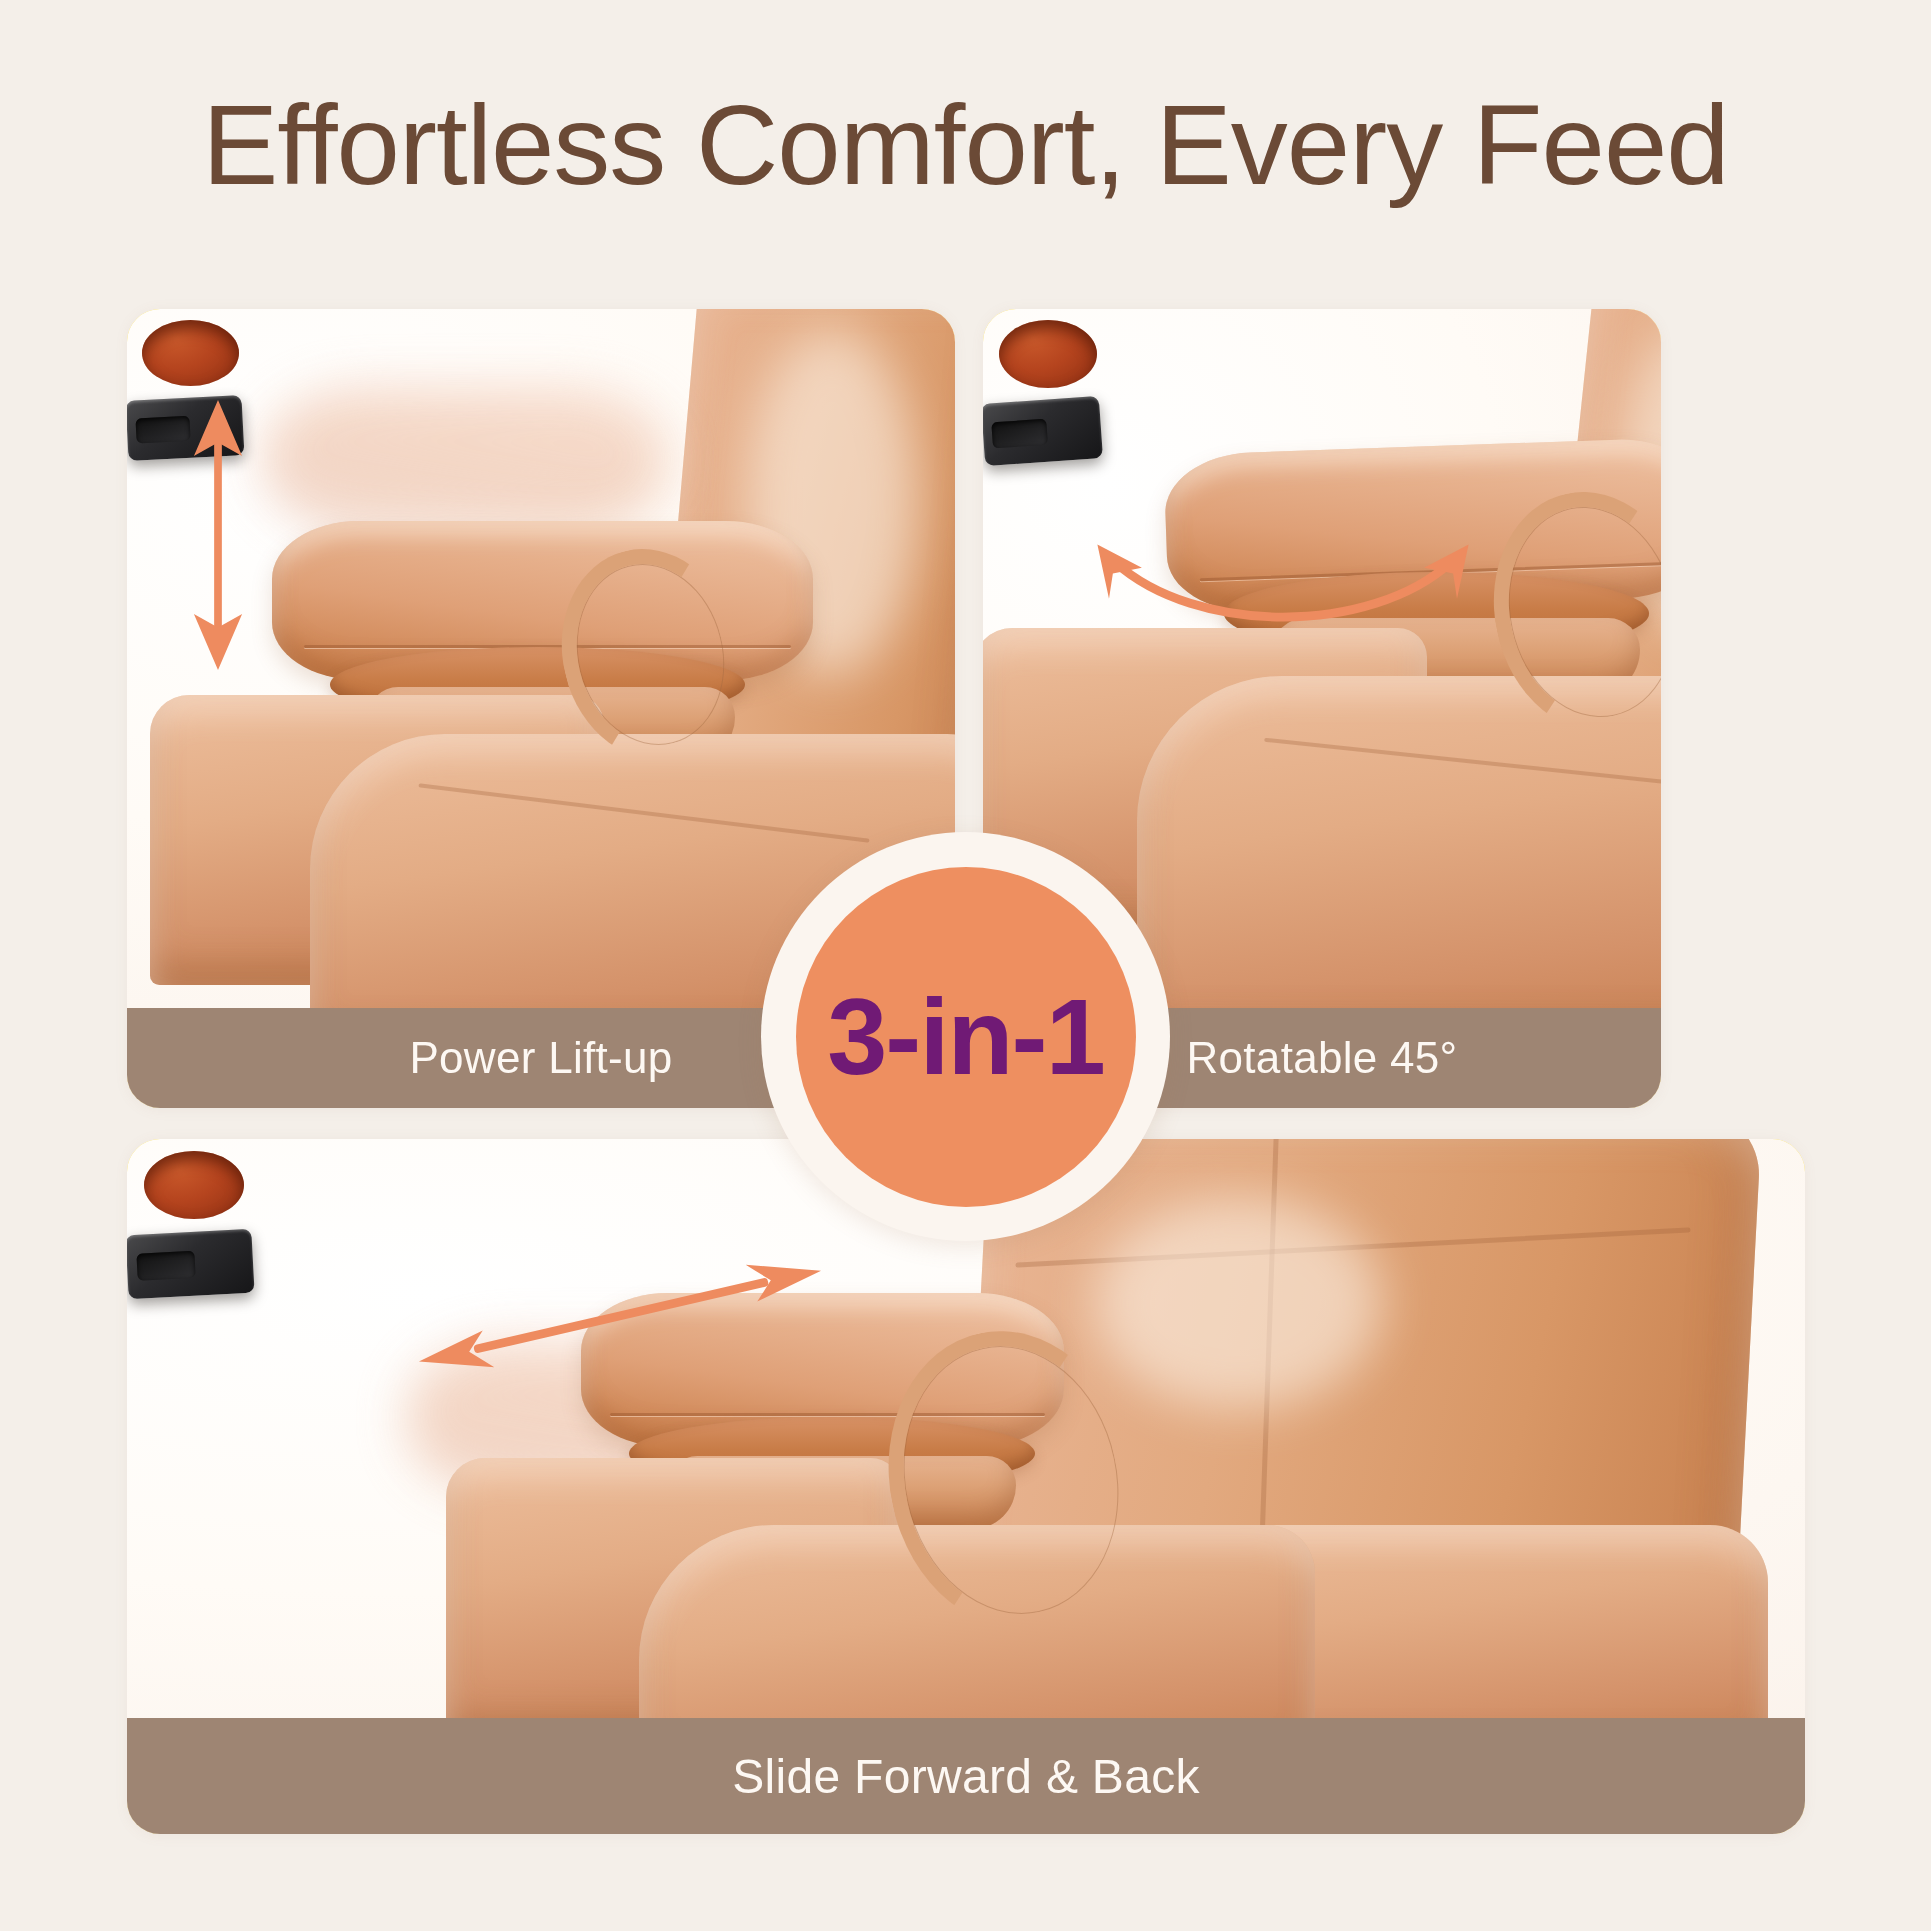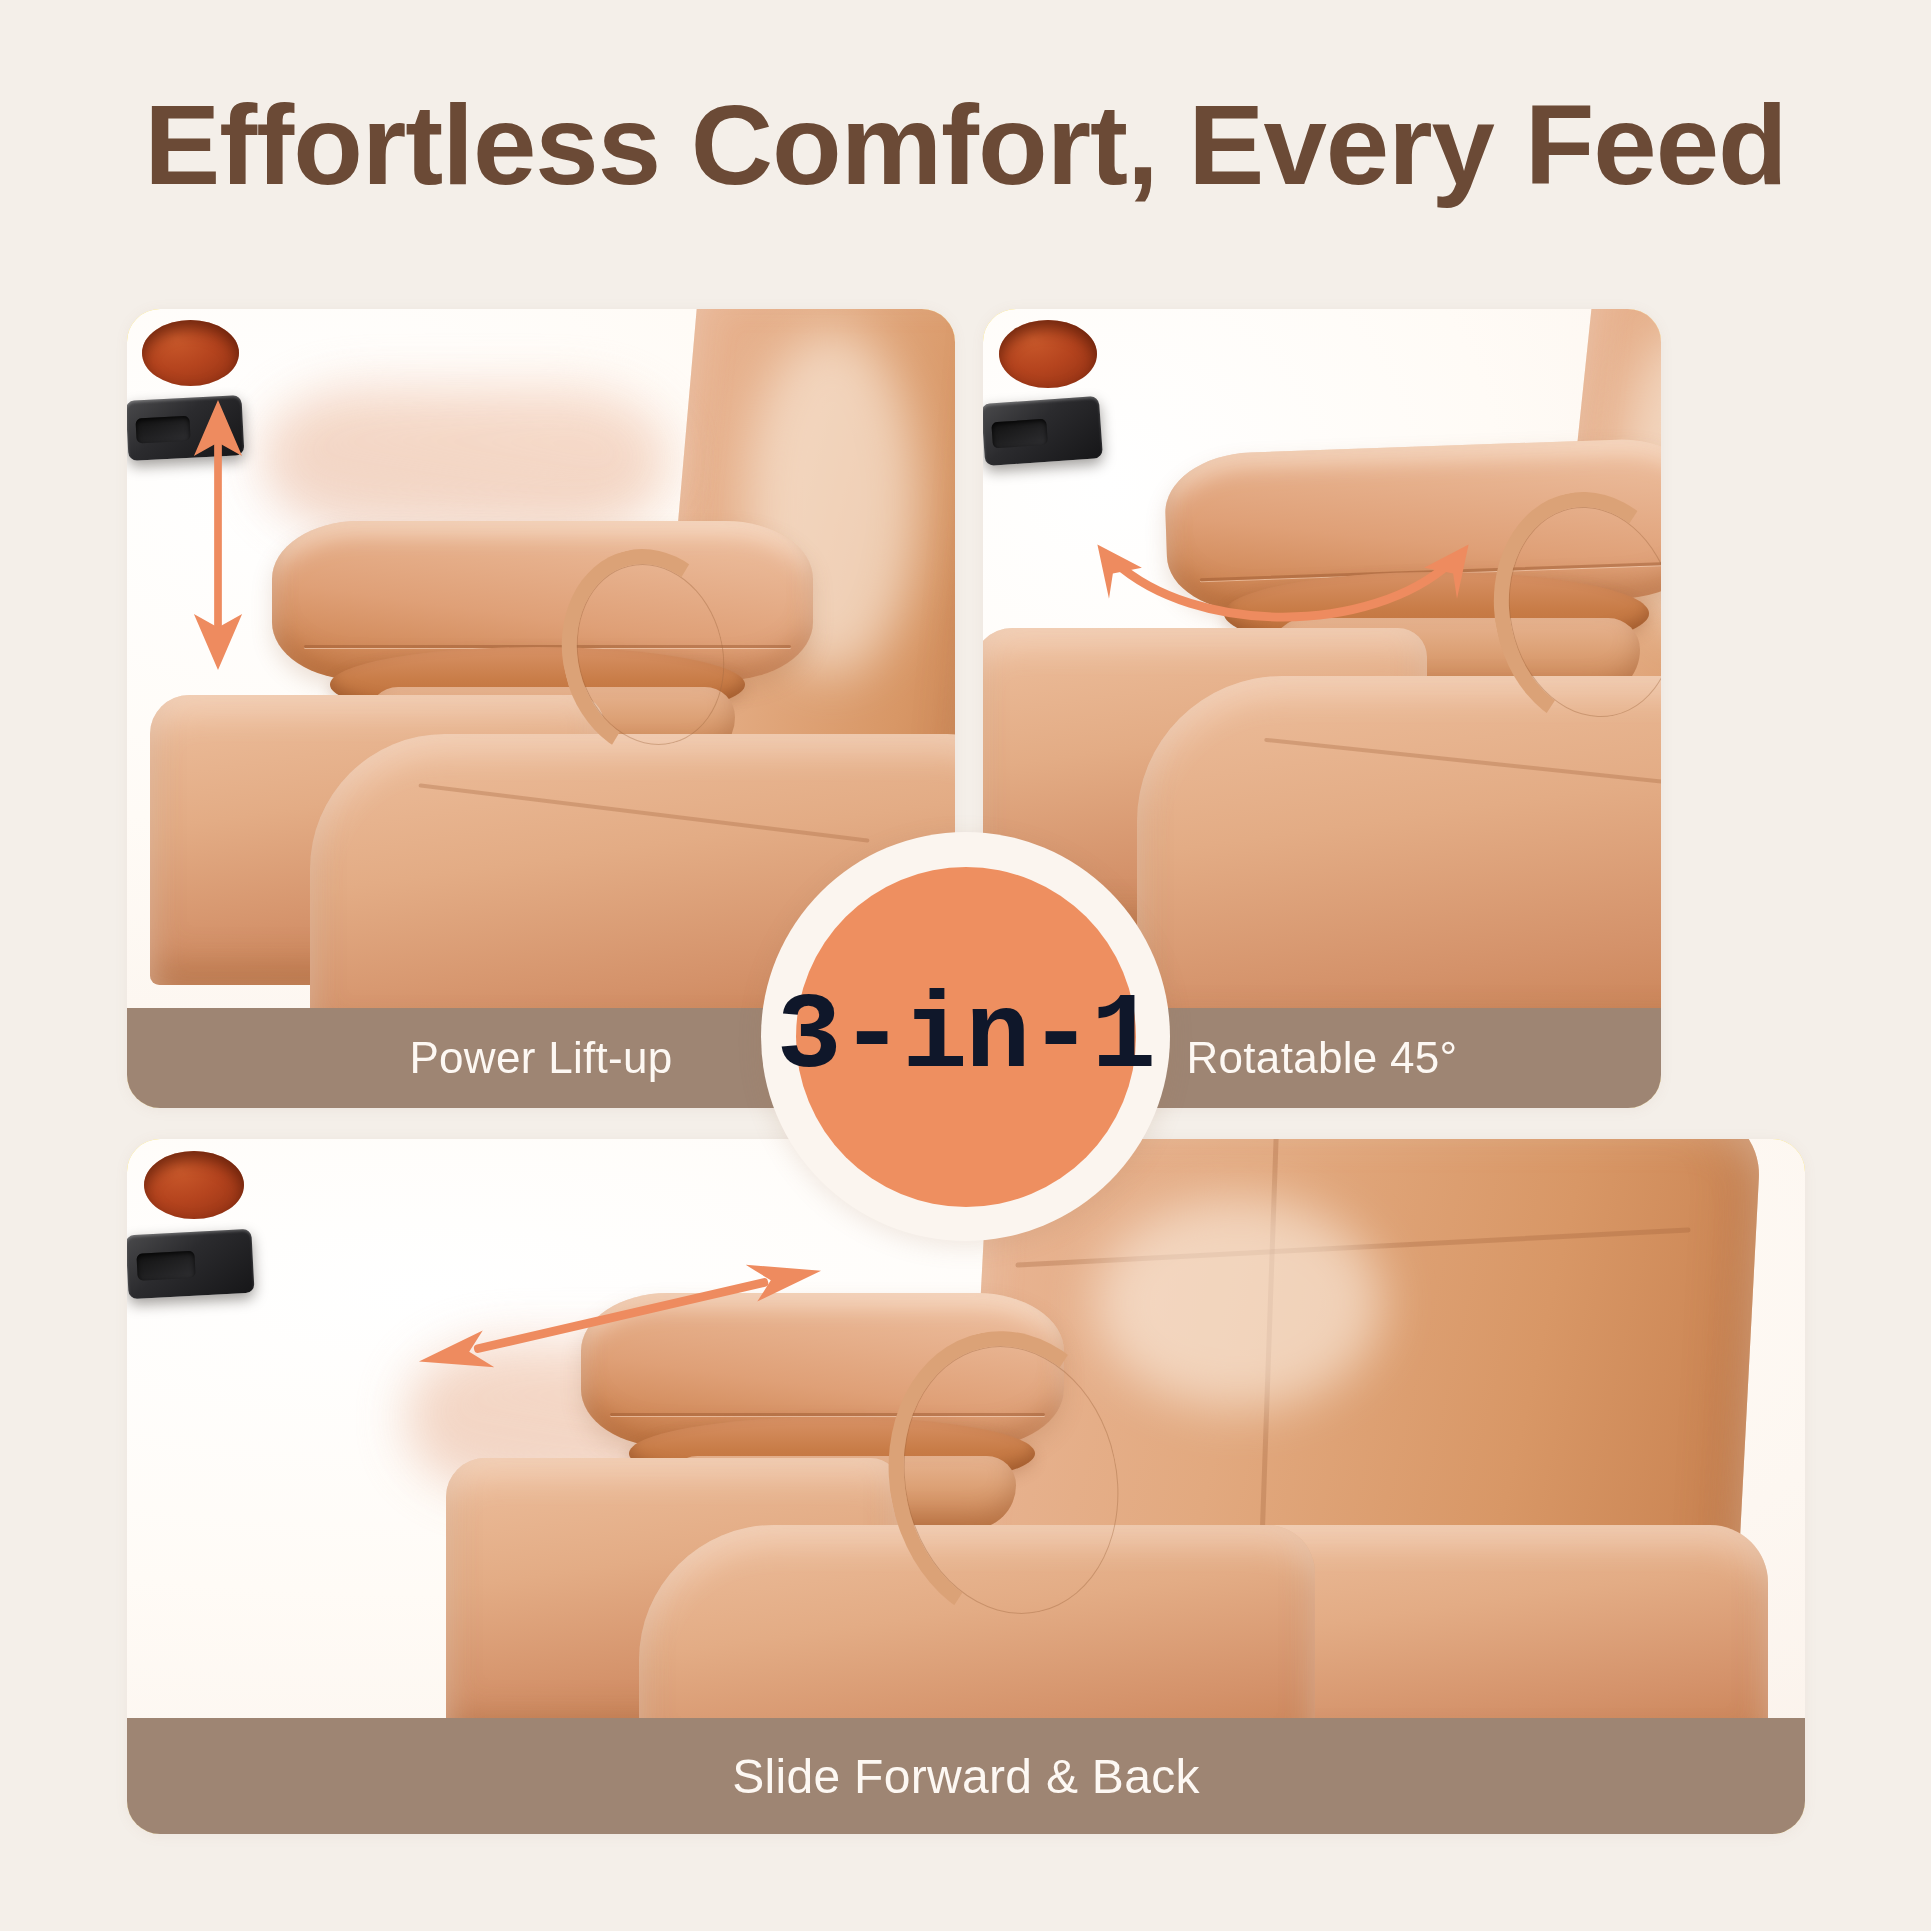--- a/index.html
+++ b/index.html
@@ -8,21 +8,21 @@
     background:#F4EFE9;
     font-family:"Liberation Sans", sans-serif;
     overflow:hidden;
     position:relative;
   }
   
   #page-title{
     position:absolute;left:0;top:85px;width:1931px;
     text-align:center;
     font-size:114px;
-    font-weight:bold;
+    font-weight:normal;
     letter-spacing:-1px;
     color:#6B4A36;
     line-height:1.05;
     white-space:nowrap;
   }
 
   
   .panel{
     position:absolute;
     background:#fde047;
@@ -145,27 +145,26 @@
     display:flex;align-items:center;justify-content:center;
     z-index:60;
     box-shadow:0 5.8px 25px rgba(160,120,90,.16);
   }
   #badge-3in1 .disc{
     width:340px;height:340px;border-radius:50%;
     background:#EE8F60;
     display:flex;align-items:center;justify-content:center;
   }
   #badge-label{
-    color:#0f172a;
+    color:#701a75;
     font-size:108px;
     font-weight:bold;
     letter-spacing:-1.9px;
     line-height:1;
     white-space:nowrap;
-    font-family:Liberation Mono, monospace;
   }
 </style>
 </head>
 <body>
 
 <div id="page-title">Effortless Comfort, Every Feed</div>
 
 <div class="panel" id="panel-lift">
   <div class="scene">
 

